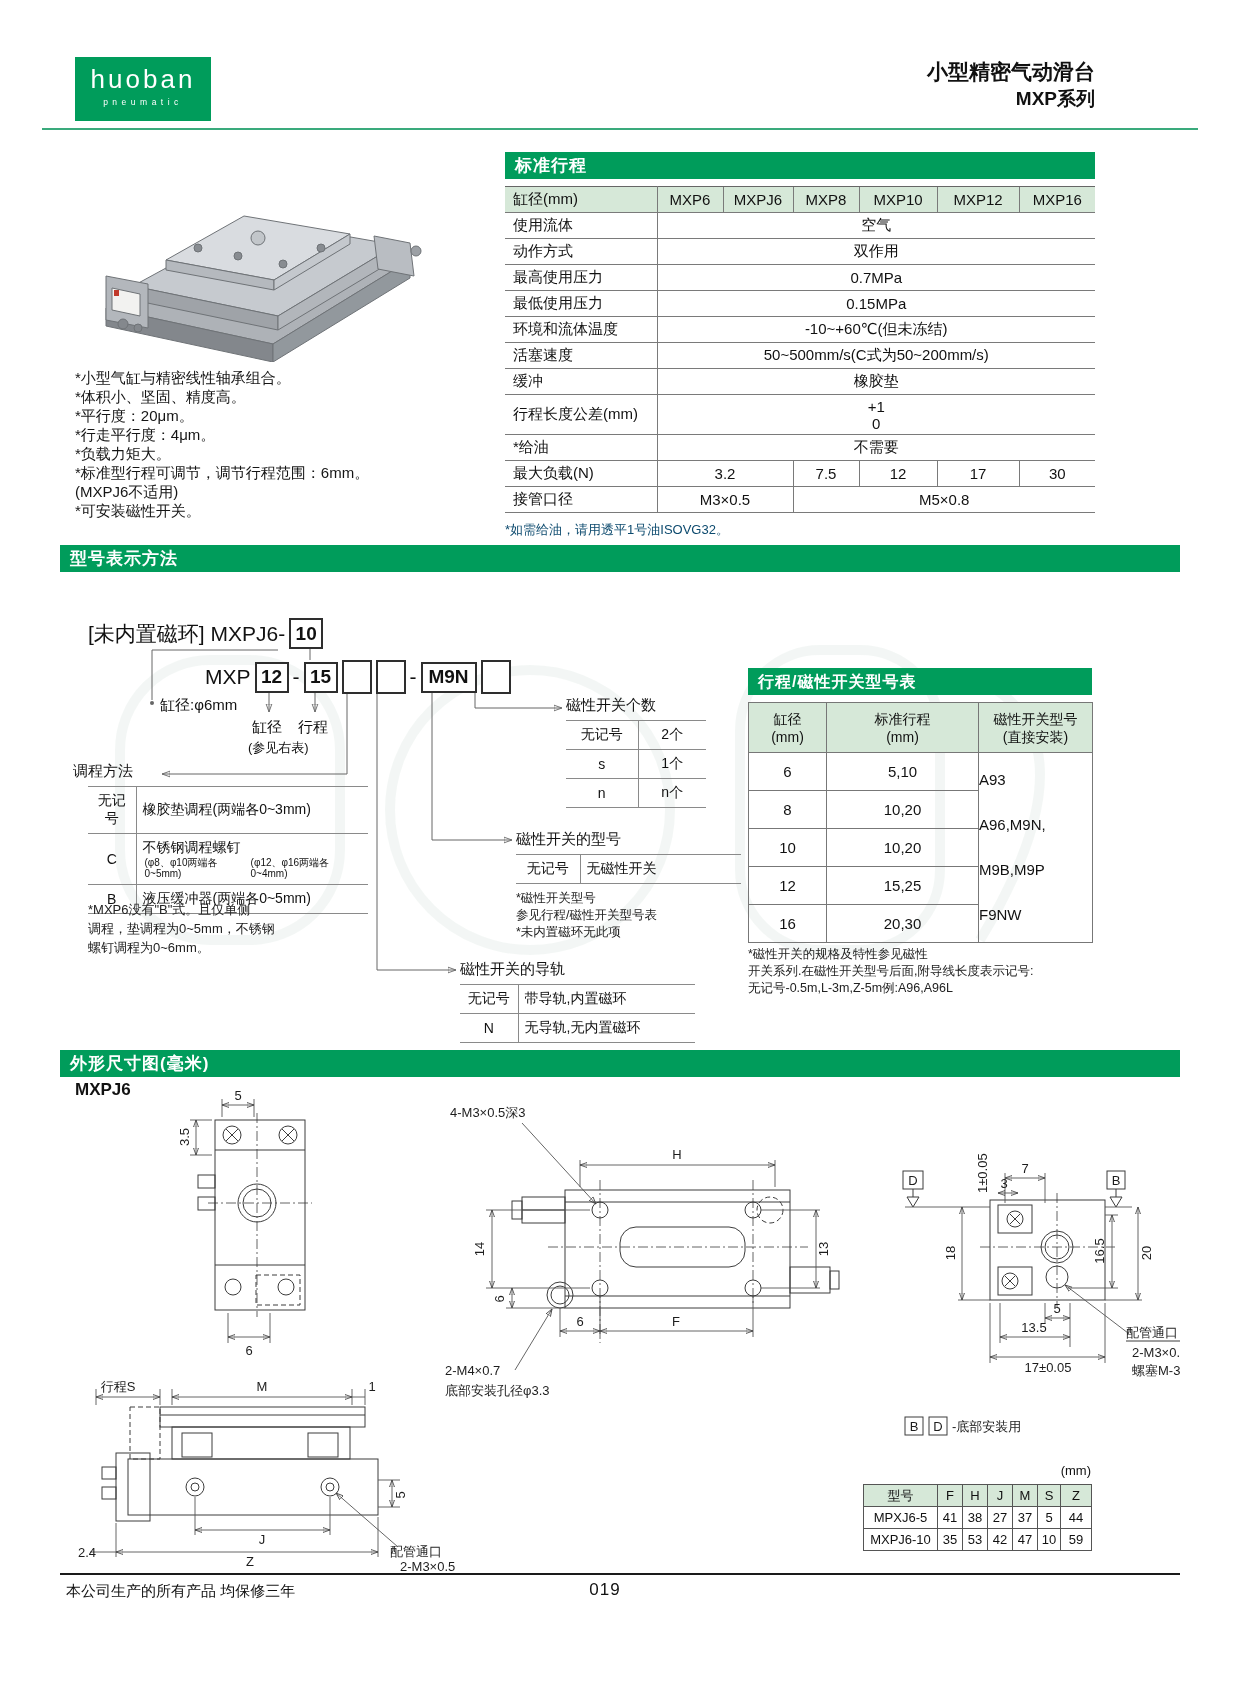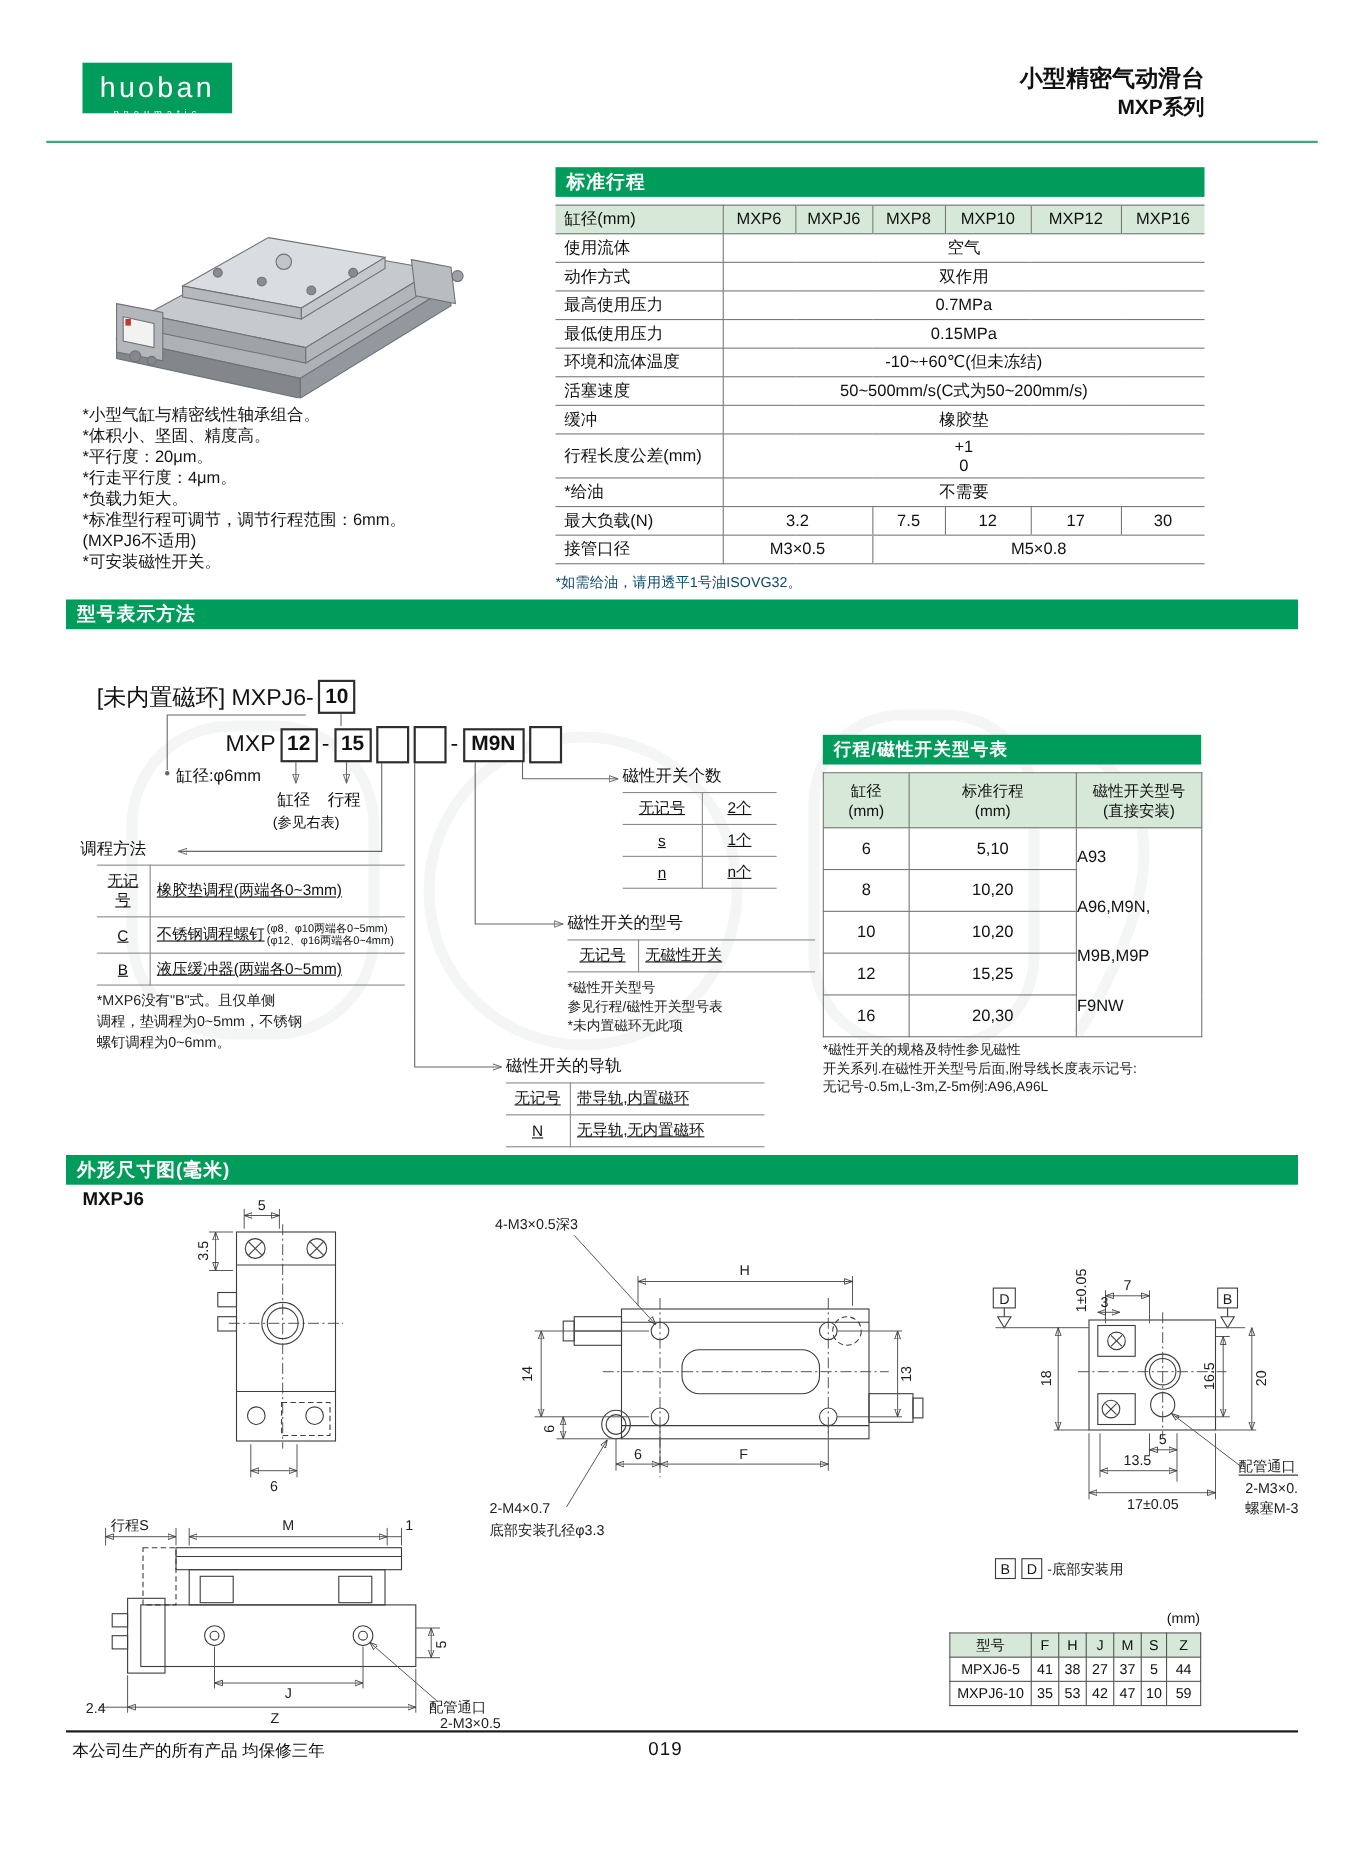--- a/index.html
+++ b/index.html
@@ -1,20 +1,20 @@
 <!DOCTYPE html>
 <html><head>
 <meta charset="utf-8">
 <style>
   html,body{margin:0;padding:0;background:#fff;}
   .page{position:relative;width:1240px;height:1683px;background:#fff;overflow:hidden;
         font-family:"Liberation Sans","DejaVu Sans",sans-serif;color:#111;}
   .abs{position:absolute;}
   
-  .logo-box{left:75px;top:57px;width:136px;height:46px;background:#009c5b;color:#fff;text-align:center;}
+  .logo-box{left:75px;top:57px;width:136px;height:64px;background:#009c5b;color:#fff;text-align:center;}
   .logo-l1{font-size:26px;letter-spacing:3px;margin-top:7px;font-weight:400;}
   .logo-l2{font-size:8.5px;letter-spacing:4.5px;margin-top:2px;}
   .title{right:145px;top:58px;text-align:right;font-weight:bold;line-height:27px;}
   .title .t1{font-size:21px;}
   .title .t2{font-size:19px;}
   .rule{left:42px;top:128px;width:1156px;height:2px;background:#3aaa7c;}
   
   .banner{background:#009c5b;color:#fff;font-weight:bold;font-size:17px;line-height:27px;
           padding-left:10px;letter-spacing:1px;box-sizing:border-box;}
   
@@ -22,25 +22,25 @@
   
   .spec{border-collapse:collapse;width:590px;font-size:15px;table-layout:fixed;}
   .spec td{height:26px;border-bottom:1px solid #7a7a7a;padding:0 4px;box-sizing:border-box;}
   .spec tr.sh td{border-top:1.5px solid #666;background:#d6e8d8;}
   .spec .lab{text-align:left;padding-left:8px;border-right:1px solid #7a7a7a;}
   .spec .c{text-align:center;}
   .spec .vl{border-left:1px solid #7a7a7a;}
   .spec .tol div{line-height:17px;}
   .fnote{font-size:13px;color:#0c4a6e;}
   
-  .mini{border-collapse:collapse;font-size:14px;text-decoration:underline;}
+  .mini{border-collapse:collapse;font-size:14px;}
   .mini td{border-bottom:1px solid #8a8a8a;padding:5px 6px;box-sizing:border-box;}
   .mini tr:first-child td{border-top:1px solid #8a8a8a;}
   .mini .code{border-right:1px solid #8a8a8a;text-align:center;}
-  .sup{display:inline-flex;flex-direction:column;font-size:10px;line-height:11px;margin-left:2px;vertical-align:middle;}
+  .sup{display:inline-flex;flex-direction:row;font-size:10px;line-height:11px;margin-left:2px;vertical-align:middle;}
   .dtitle{font-size:15px;font-weight:500;}
   .dnote{font-size:13px;line-height:19px;color:#222;}
   .dnote2{font-size:12.5px;line-height:17px;color:#222;}
   
   .mline{display:flex;align-items:center;font-size:21px;font-weight:500;gap:4px;}
   .mbox{display:inline-flex;align-items:center;justify-content:center;border:2px solid #2e2e2e;
         width:30px;height:27px;font-size:19px;font-weight:bold;background:#fff;}
   .mbox.e{width:26px;height:30px;}
   .mbox.w{width:52px;}
   

